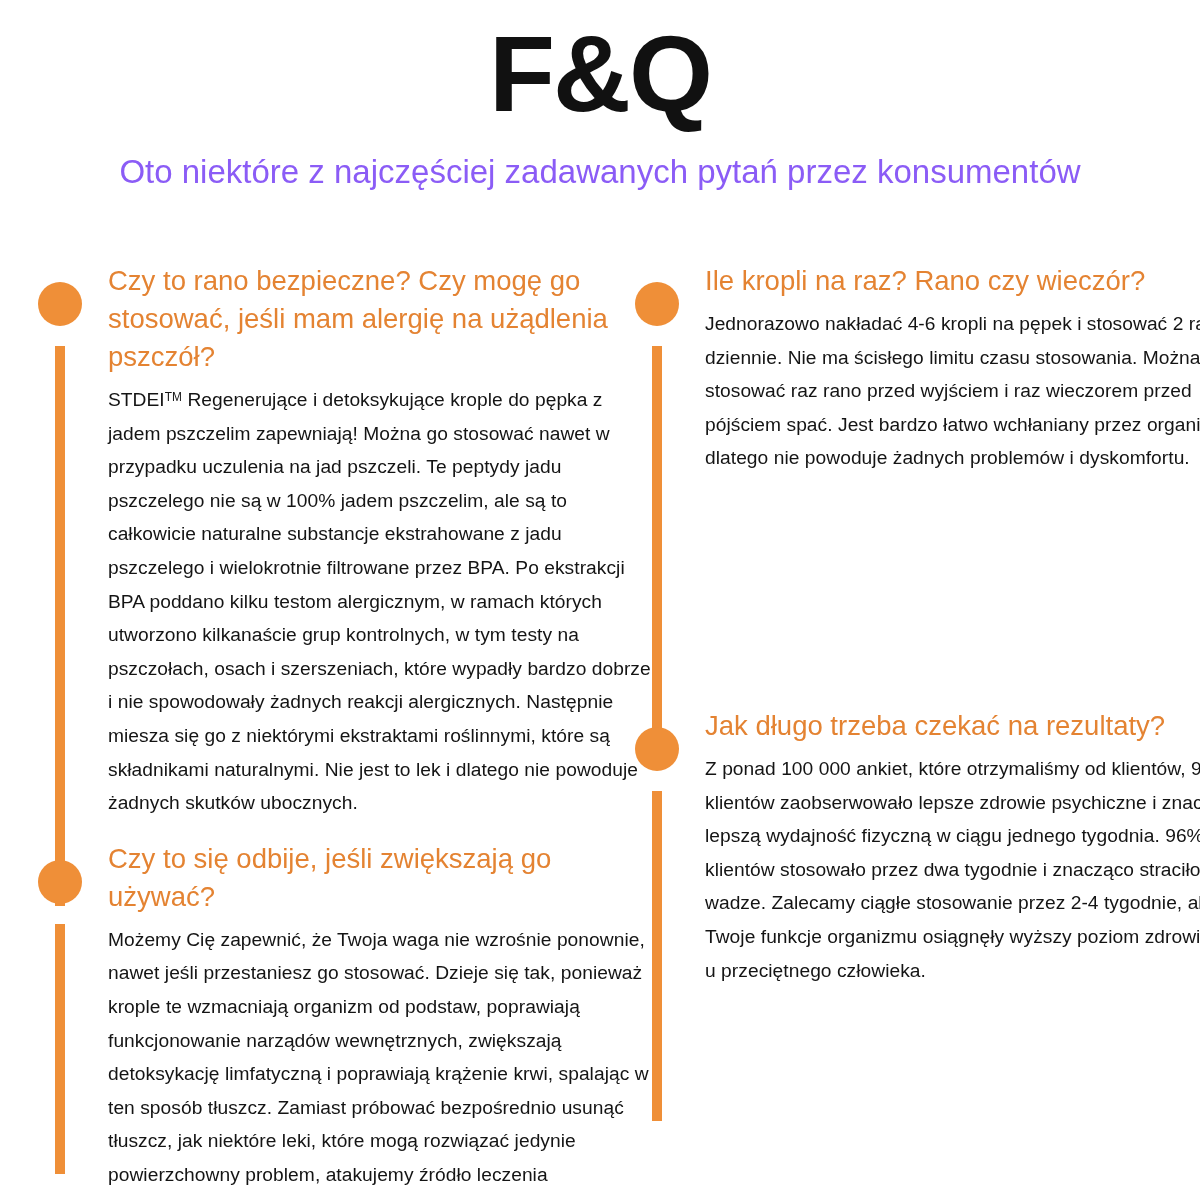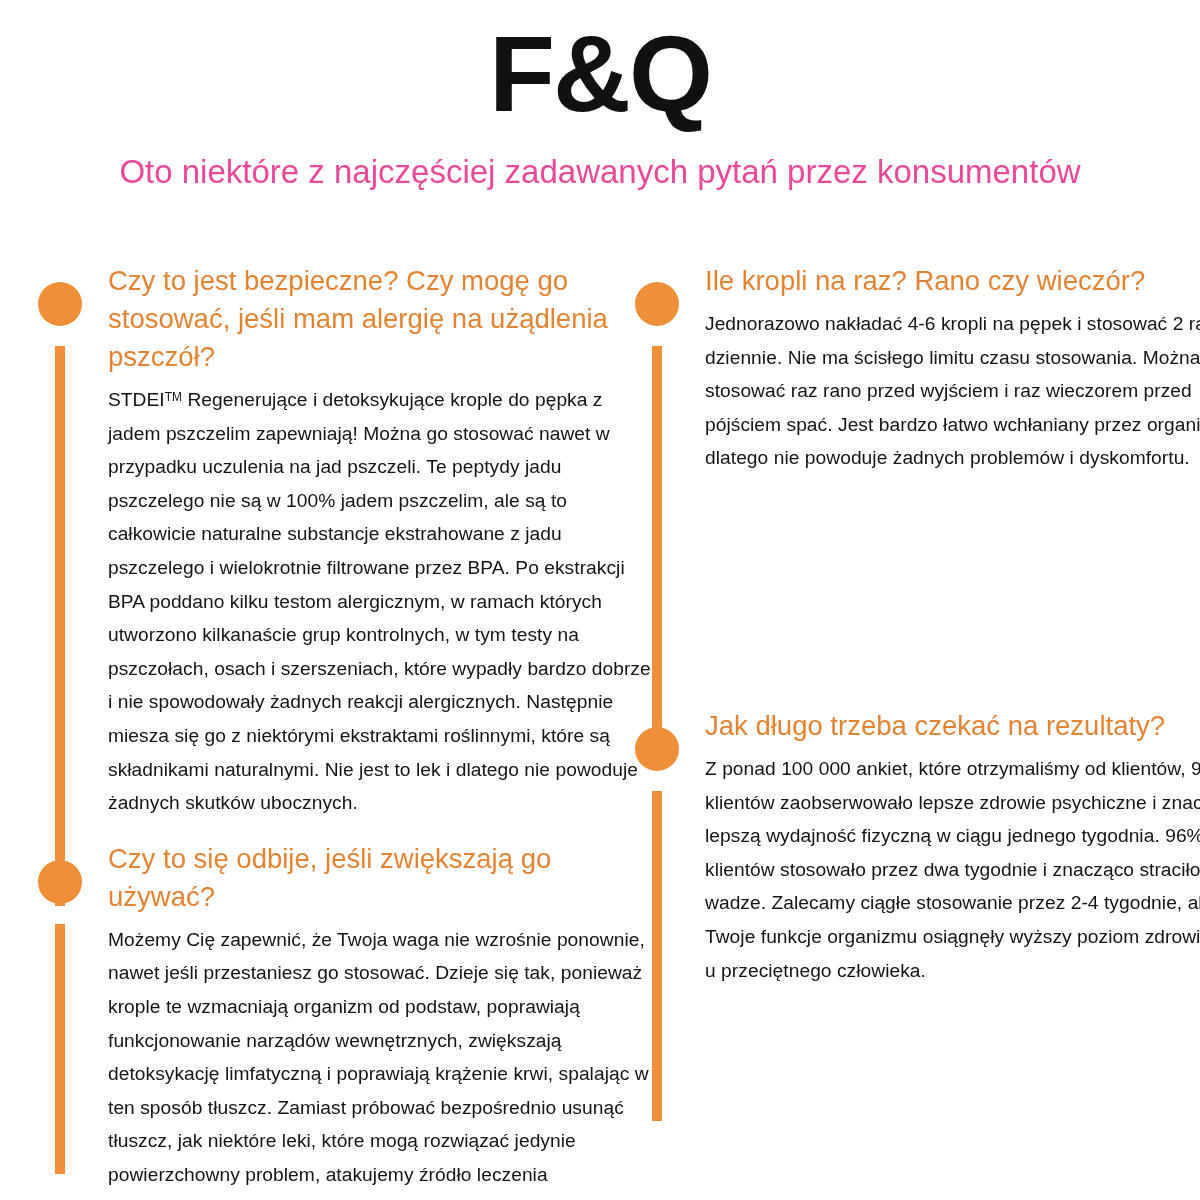--- a/index.html
+++ b/index.html
@@ -40,21 +40,21 @@
     letter-spacing: -2px;
     color: #111111;
     font-family: "Liberation Sans", sans-serif;
   }
   .faq-subtitle {
     margin: 0;
     padding-top: 22px;
     font-size: 33px;
     line-height: 40px;
     font-weight: normal;
-    color: #ec4899;
+    color: #8b5cf6;
   }
 
   
   .columns {
     position: absolute;
     left: 0;
     top: 262px;
     width: 1200px;
     height: 940px;
   }
@@ -146,21 +146,21 @@
 
   <div class="columns">
 
     <div class="col col-left">
 
       <div class="faq-item">
         <div class="bullet-group">
           <span class="bullet-dot"></span>
           <span class="bullet-line rail-l1"></span>
         </div>
-        <h3 class="q-heading">Czy to jest bezpieczne? Czy mogę go stosować, jeśli mam alergię na użądlenia pszczół?</h3>
+        <h3 class="q-heading">Czy to rano bezpieczne? Czy mogę go stosować, jeśli mam alergię na użądlenia pszczół?</h3>
         <p class="a-body"><span>STDEI</span><sup>TM</sup><span> Regenerujące i detoksykujące krople do pępka z jadem pszczelim zapewniają! Można go stosować nawet w przypadku uczulenia na jad pszczeli. Te peptydy jadu pszczelego nie są w 100% jadem pszczelim, ale są to całkowicie naturalne substancje ekstrahowane z jadu pszczelego i wielokrotnie filtrowane przez BPA. Po ekstrakcji BPA poddano kilku testom alergicznym, w ramach których utworzono kilkanaście grup kontrolnych, w tym testy na pszczołach, osach i szerszeniach, które wypadły bardzo dobrze i nie spowodowały żadnych reakcji alergicznych. Następnie miesza się go z niektórymi ekstraktami roślinnymi, które są składnikami naturalnymi. Nie jest to lek i dlatego nie powoduje żadnych skutków ubocznych.</span></p>
       </div>
 
       <div class="spacer-left"></div>
 
       <div class="faq-item">
         <div class="bullet-group">
           <span class="bullet-dot"></span>
           <span class="bullet-line rail-l2"></span>
         </div>

